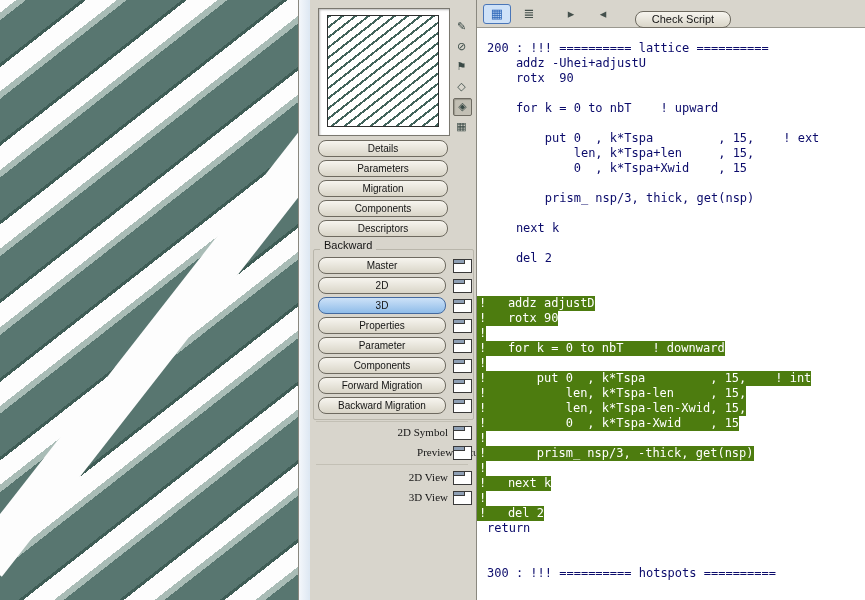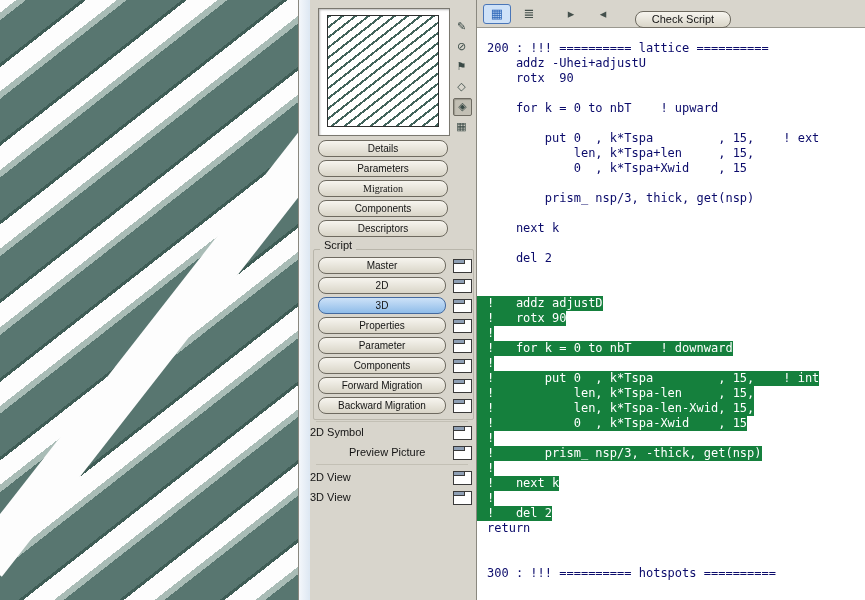--- a/index.html
+++ b/index.html
@@ -36,65 +36,65 @@
           font-size:10px; color:#141414; padding:0; line-height:15px; text-align:center; }
   .pbtn.sbtn { width:128px; }
   .pbtn.active { background:linear-gradient(#cde2f8,#8fbce9); border-color:#44699e; }
   .winicon { position:absolute; left:143px; width:17px; height:12px; background:#fff; border:1px solid #3a3a3a; }
   .winicon::after { content:""; position:absolute; left:0; top:0; right:6px; height:3px;
                     background:#8fa0b5; border-right:1px solid #3a3a3a; border-bottom:1px solid #3a3a3a; }
   .scripts-box { position:absolute; left:3px; top:249px; width:159px; height:169px;
                  border:1px solid #b9b6ab; border-radius:2px; }
   .scripts-label { position:absolute; left:10px; top:239px; background:#d8d5cc; padding:0 4px;
                    font-size:11px; color:#141414; }
-  .rowlabel { position:absolute; left:0; top:0; width:138px; text-align:left; font-size:11px; color:#141414; height:16px; line-height:16px; }
+  .rowlabel { position:absolute; left:0; top:0; width:138px; text-align:right; font-size:11px; color:#141414; height:16px; line-height:16px;font-family:Liberation Serif, serif; }
   .psep { position:absolute; left:6px; width:152px; border-top:1px solid #c3c0b5; }
 
   
   .editor { position:absolute; left:476px; top:0; width:389px; height:600px; background:#fff;
             border-left:1px solid #8a887f; box-sizing:border-box; }
   .toolbar { position:absolute; left:0; top:0; width:100%; height:28px; background:#d8d5cc;
              border-bottom:1px solid #9a988f; display:flex; align-items:center; padding-left:6px;
              box-sizing:border-box; gap:4px; }
   .ticon { width:26px; height:18px; border:1px solid rgba(0,0,0,0); display:flex; align-items:center;
            justify-content:center; font-size:13px; color:#44504c; }
   .ticon.pressed { border:1px solid #4a76b8; background:#cfe2f8; color:#2c66b8; border-radius:3px; }
   .tsep { width:6px; height:1px; }
   .check-btn { margin-left:14px; width:96px; height:17px; border:1px solid #6e6a60; border-radius:8px;
                background:linear-gradient(#f7f5ef,#d9d5c8); font-family:"Liberation Sans",sans-serif;
                font-size:11px; color:#141414; line-height:15px; padding:0;margin-top:11px; }
   .code-area { position:absolute; left:0; top:28px; right:0; bottom:0; background:#fff; overflow:hidden;
                padding:13px 0 0 10px; font-family:"DejaVu Sans Mono",monospace; font-size:12px;
                line-height:15px; color:#0b0b6b; cursor:text; }
   .code-line { white-space:pre; height:15px; }
-  .code-line span.hl { background:#15803d; color:#ffffff; display:inline-block;
-                       margin-left:-10px; padding-left:10px; height:15px; }
+  .code-line span.hl { background:#4d7c0f; color:#ffffff; display:inline-block;
+                       margin-left:-10px; padding-left:2px; height:15px; }
 </style>
 </head>
 <body>
 
 <div class="app">
 
   <div class="view3d">
     <div class="slats"></div>
     <div class="wide-gap"></div>
   </div>
   <div class="scrollstrip"></div>
 
   <div class="panel" id="panel">
     <div class="preview-frame">
       <div class="preview-hatch"></div>
     </div>
     <div class="scripts-box"></div>
-    <div class="scripts-label">Script</div>
+    <div class="scripts-label">Backward</div>
     <div class="psep" style="top:421px"></div>
     <div class="psep" style="top:464px"></div>
   <button class="pbtn" style="top: 140px;">Details</button>
       <button class="pbtn" style="top: 160px;">Parameters</button>
-      <button class="pbtn" style="top: 180px; font-family: Liberation Serif, serif;">Migration</button>
+      <button class="pbtn" style="top: 180px;">Migration</button>
       <button class="pbtn" style="top: 200px;">Components</button>
       <button class="pbtn" style="top: 220px;">Descriptors</button>
       <button class="pbtn sbtn" style="top: 257px; text-align: center;">Master</button>
       <div class="winicon" style="top: 259px;"></div>
       <button class="pbtn sbtn" style="top: 277px;">2D</button>
       <div class="winicon" style="top: 279px;"></div>
       <button class="pbtn sbtn active" style="top: 297px;">3D</button>
       <div class="winicon" style="top: 299px;"></div>
       <button class="pbtn sbtn" style="top: 317px;">Properties</button>
       <div class="winicon" style="top: 319px;"></div>

